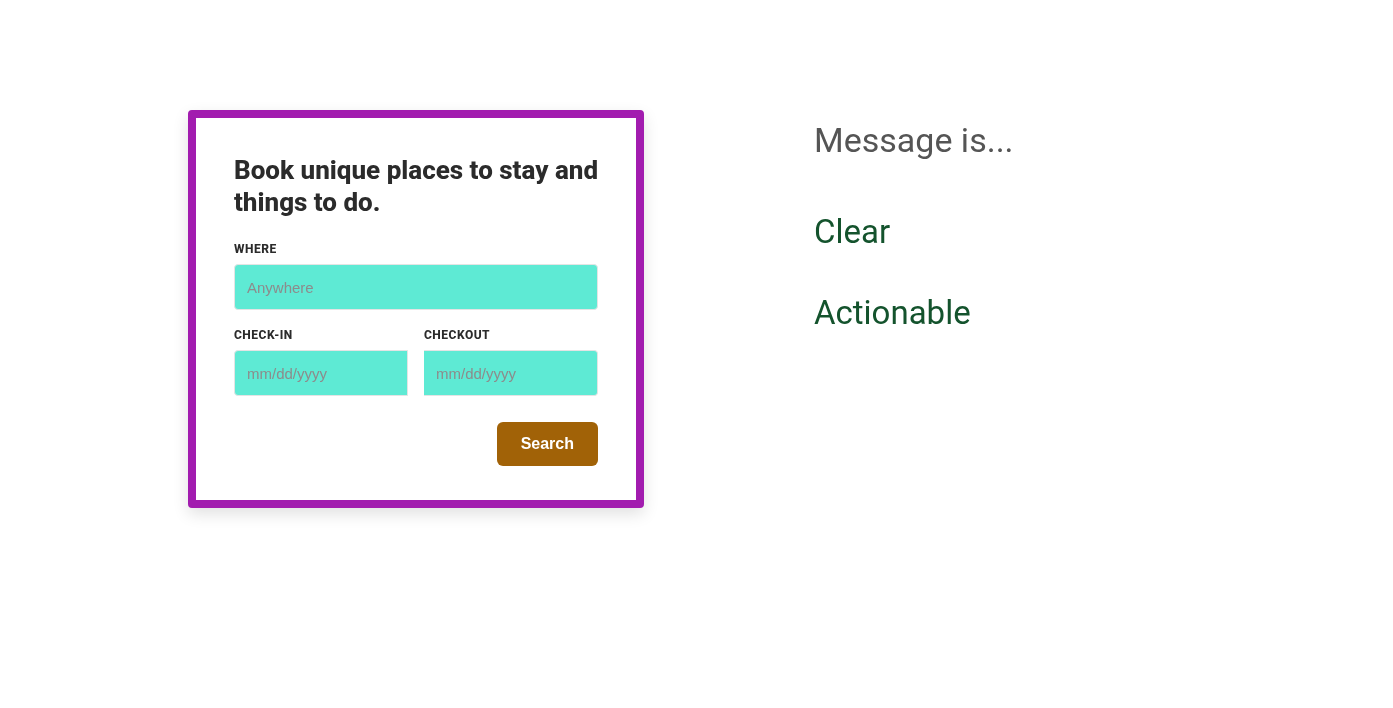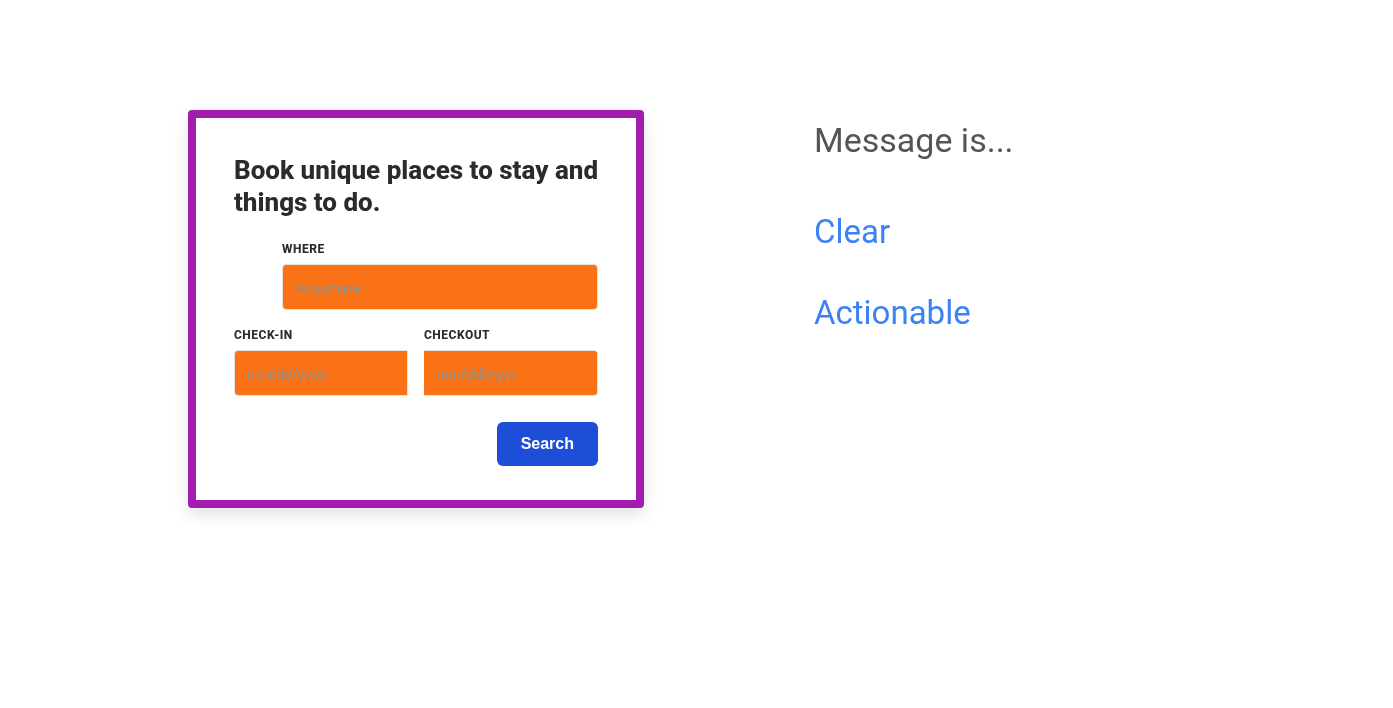--- a/index.html
+++ b/index.html
@@ -44,28 +44,27 @@
       display: block;
     }
     .input {
       width: 100%;
       height: 46px;
       border: 1px solid #e4e4e4;
       border-radius: 4px;
       padding: 0 12px;
       font-size: 15px;
       color: #2b2b2b;
-      background: #f97316;
+      background: #5eead4;
     }
     .input::placeholder {
       color: #8c8c8c;
     }
     .field-group {
       margin-bottom: 18px;
-      margin-left: 48px;
     }
     .date-row {
       display: flex;
       gap: 16px;
       margin-bottom: 18px;
     }
     .date-col {
       flex: 1;
     }
     .date-col:first-child .input {
@@ -99,42 +98,42 @@
       top: 50%;
       transform: translateY(-50%);
       pointer-events: none;
     }
     .button-row {
       display: flex;
       justify-content: flex-end;
       margin-top: 26px;
     }
     .search-btn {
-      background: #1d4ed8;
+      background: #a16207;
       color: #ffffff;
       font-size: 16px;
       font-weight: 700;
       border: none;
       border-radius: 6px;
       padding: 13px 24px;
       cursor: pointer;
     }
     .annotations {
       padding-top: 10px;
     }
     .anno-title {
       font-size: 34px;
       font-weight: 400;
       color: #555555;
       margin-bottom: 52px;
     }
     .anno-item {
       font-size: 33px;
       font-weight: 400;
-      color: #3b82f6;
+      color: #14532d;
       margin-bottom: 42px;
     }
   </style>
 </head>
 <body>
 
 <div class="container">
   <div class="card">
     <h1 class="card-title">Book unique places to stay and things to do.</h1>
 

